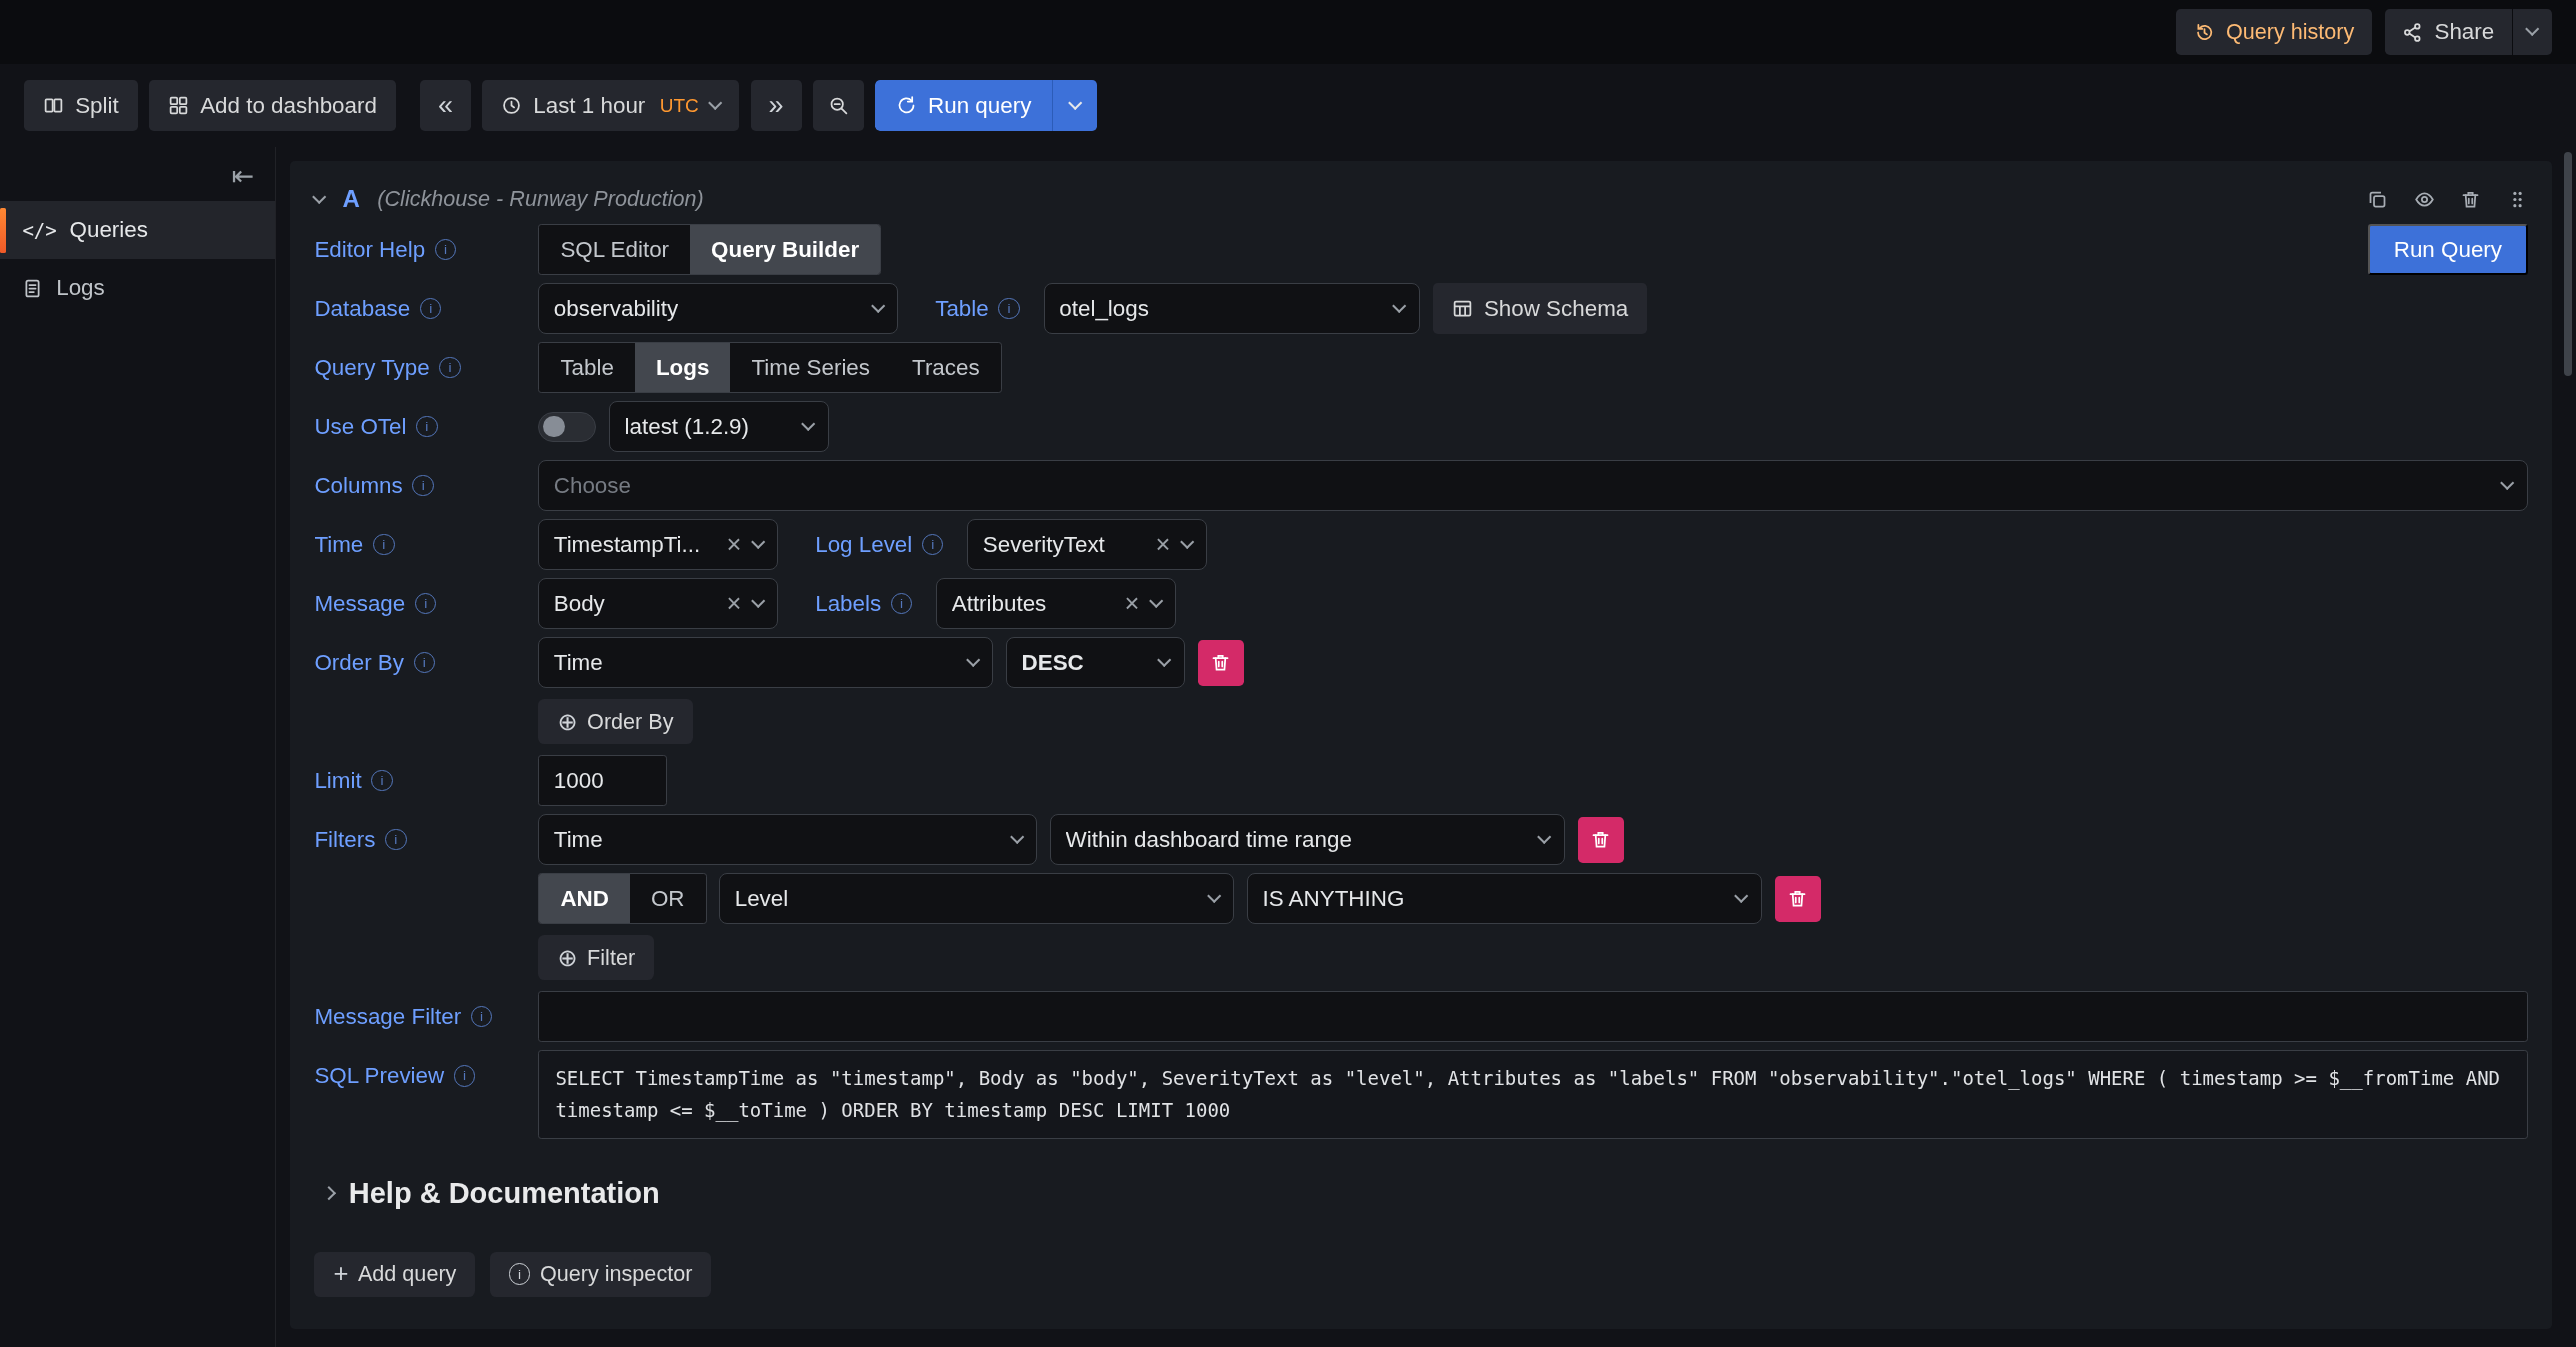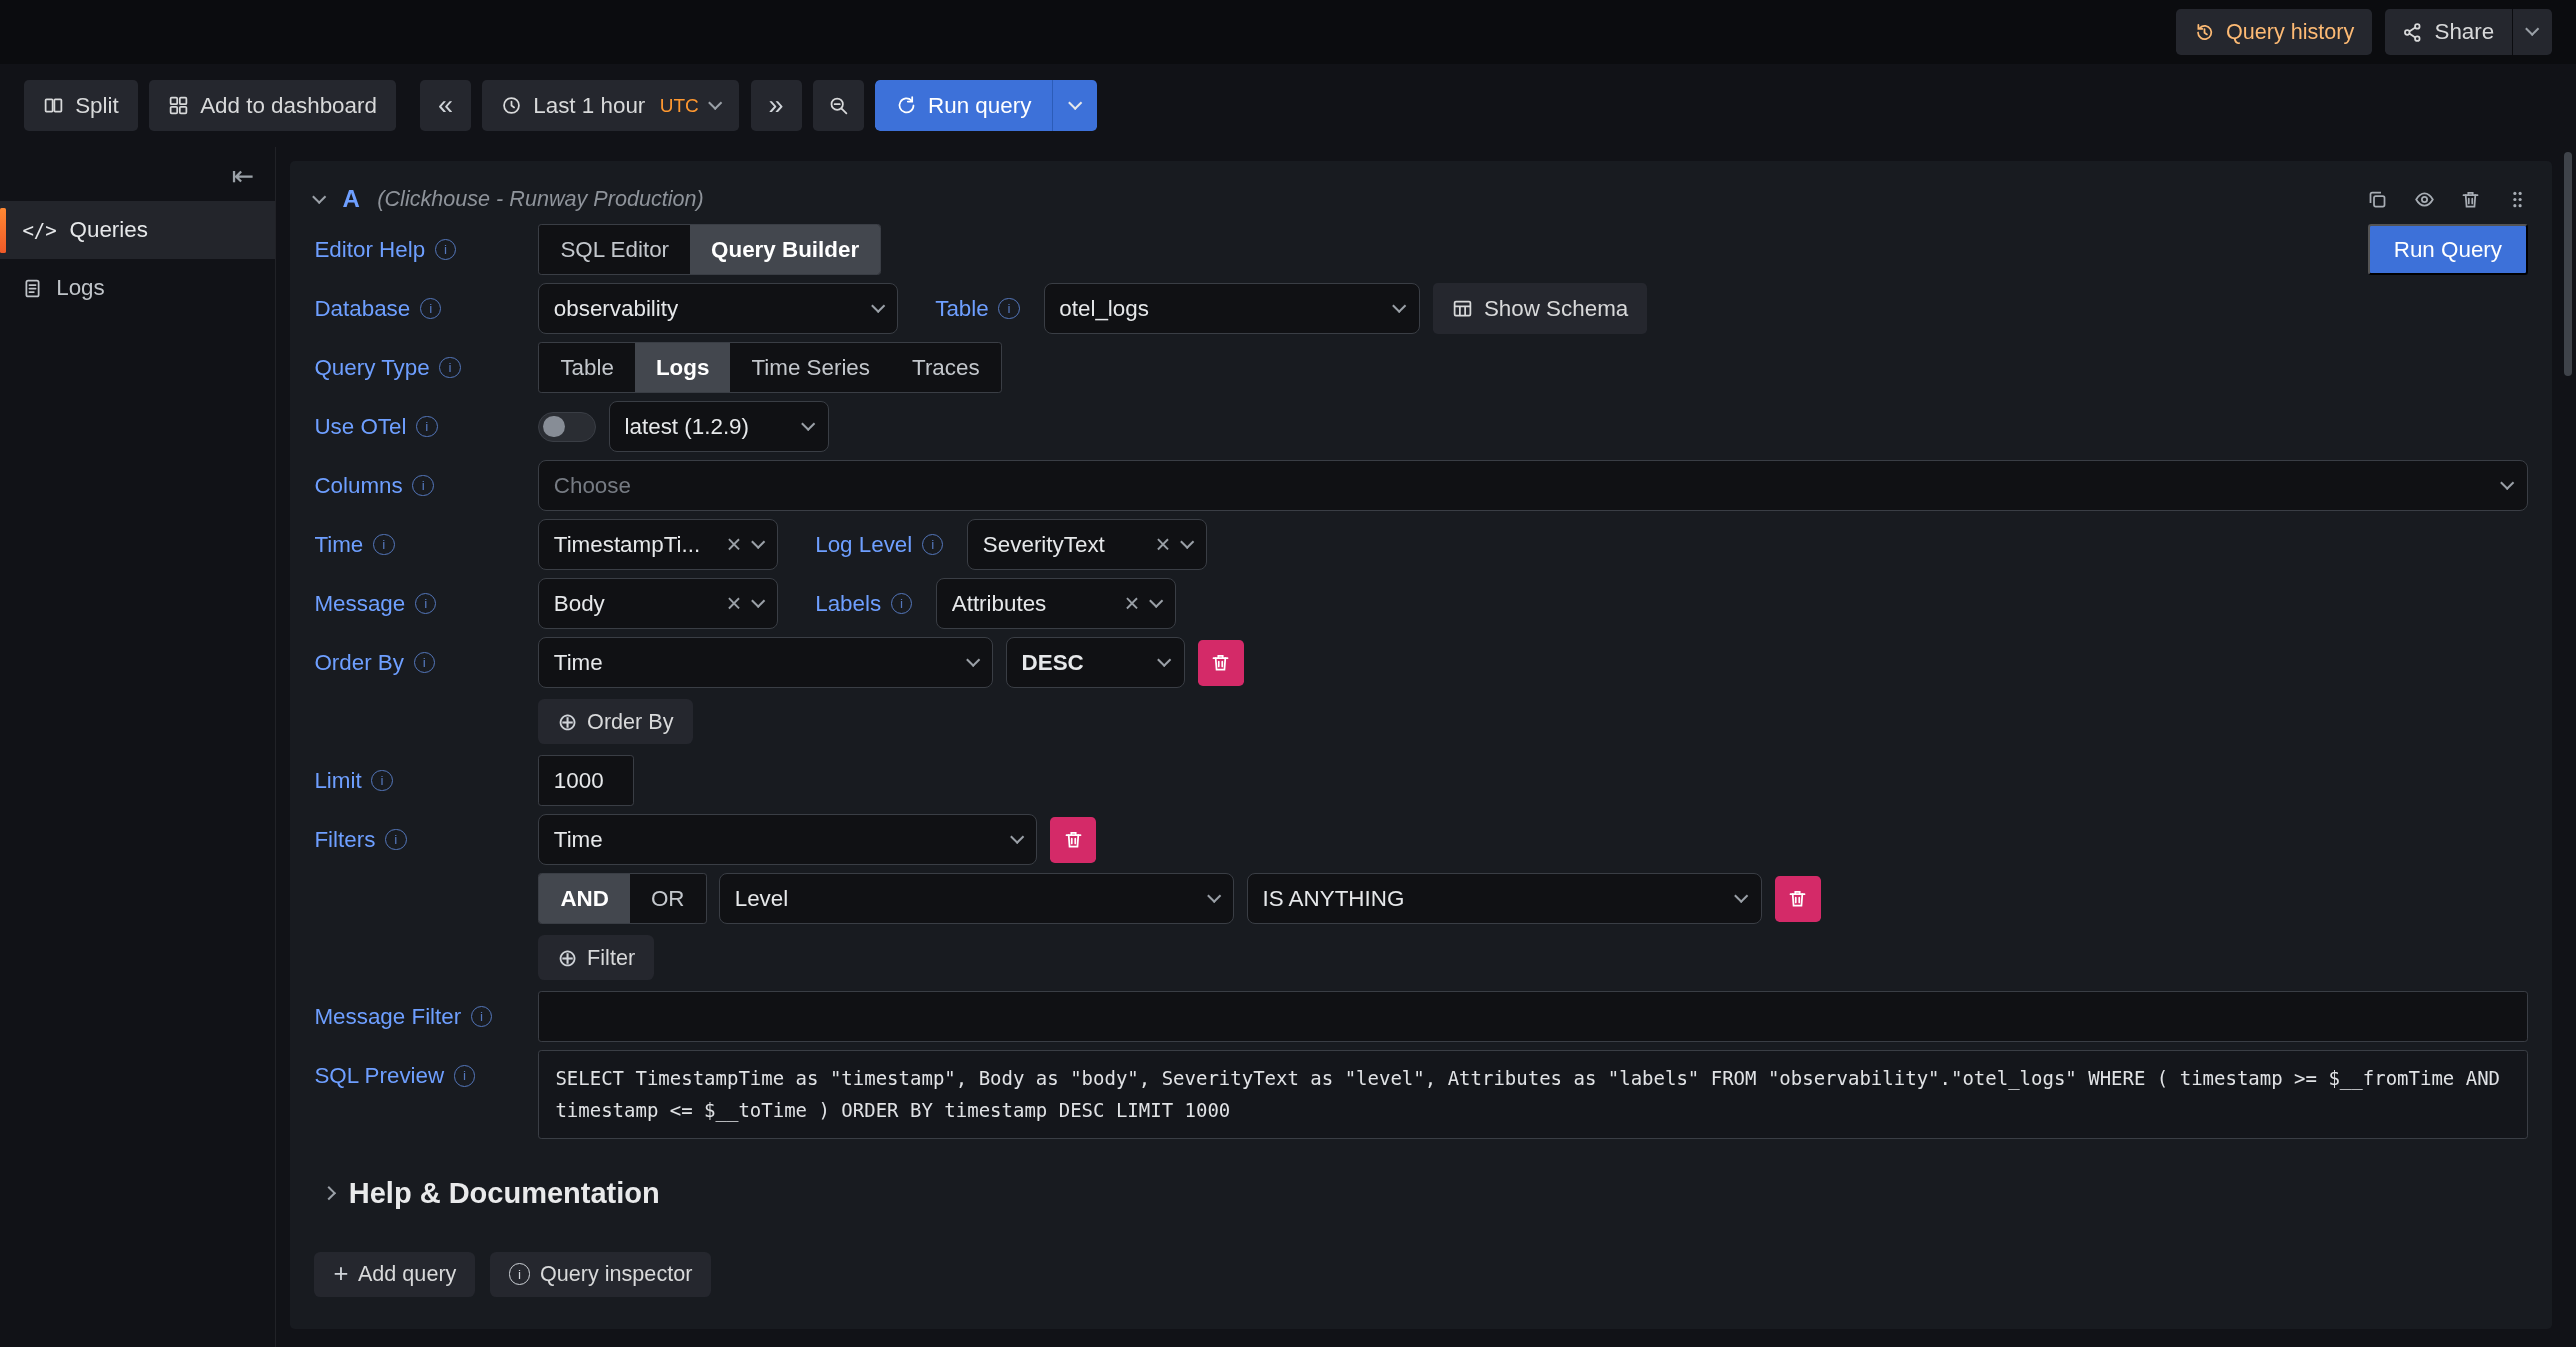--- a/index.html
+++ b/index.html
@@ -148,21 +148,21 @@
   }
   .switch::after {
     content: ""; position: absolute; left: 4px; top: 3.2px; width: 21.6px; height: 21.6px;
     border-radius: 50%; background: #878d96;
   }
 
   .input {
     height: 51px; background: #101114; border: 0.8px solid #3a3e45; border-radius: 3.2px;
     padding: 0 14.4px; color: #e6e8ea; font-size: 22.4px; font-family: "Liberation Sans", sans-serif;
   }
-  .input.w150 { width: 96px; }
+  .input.w150 { width: 129px; }
 
   .icon-btn-danger {
     width: 46px; height: 46px; border-radius: 4.8px; background: #d42a68;
     display: flex; align-items: center; justify-content: center; color: #fff;
     cursor: pointer; flex: none;
   }
   .btn-ghost {
     display: inline-flex; align-items: center; gap: 9.6px; height: 45px;
     padding: 0 19px; background: #25272e; border-radius: 6.4px; color: #d8d9da;
     font-size: 21.6px; cursor: pointer; border: none;
@@ -520,20 +520,25 @@
         <div class="f-label">
           <span>Filters</span>
           <span class="info">i</span>
         </div>
         <div class="f-controls">
           <div class="select w625">
             <span class="val">Time</span>
             <span class="sp"></span>
             <span class="chev"></span>
           </div>
+          <div class="select w645">
+            <span class="val">Within dashboard time range</span>
+            <span class="sp"></span>
+            <span class="chev"></span>
+          </div>
           <div class="icon-btn-danger">
             <svg class="ic-sm" viewBox="0 0 24 24" fill="none" stroke="currentColor" stroke-width="2" stroke-linecap="round">
               <path d="M4 7h16"></path>
                 <path d="M9.5 7V4.5h5V7"></path>
                 <path d="M6.5 7l1 13h9l1-13"></path>
                 <path d="M10 11v5.5M14 11v5.5"></path>
             </svg>
           </div>
         </div>
       </div>

